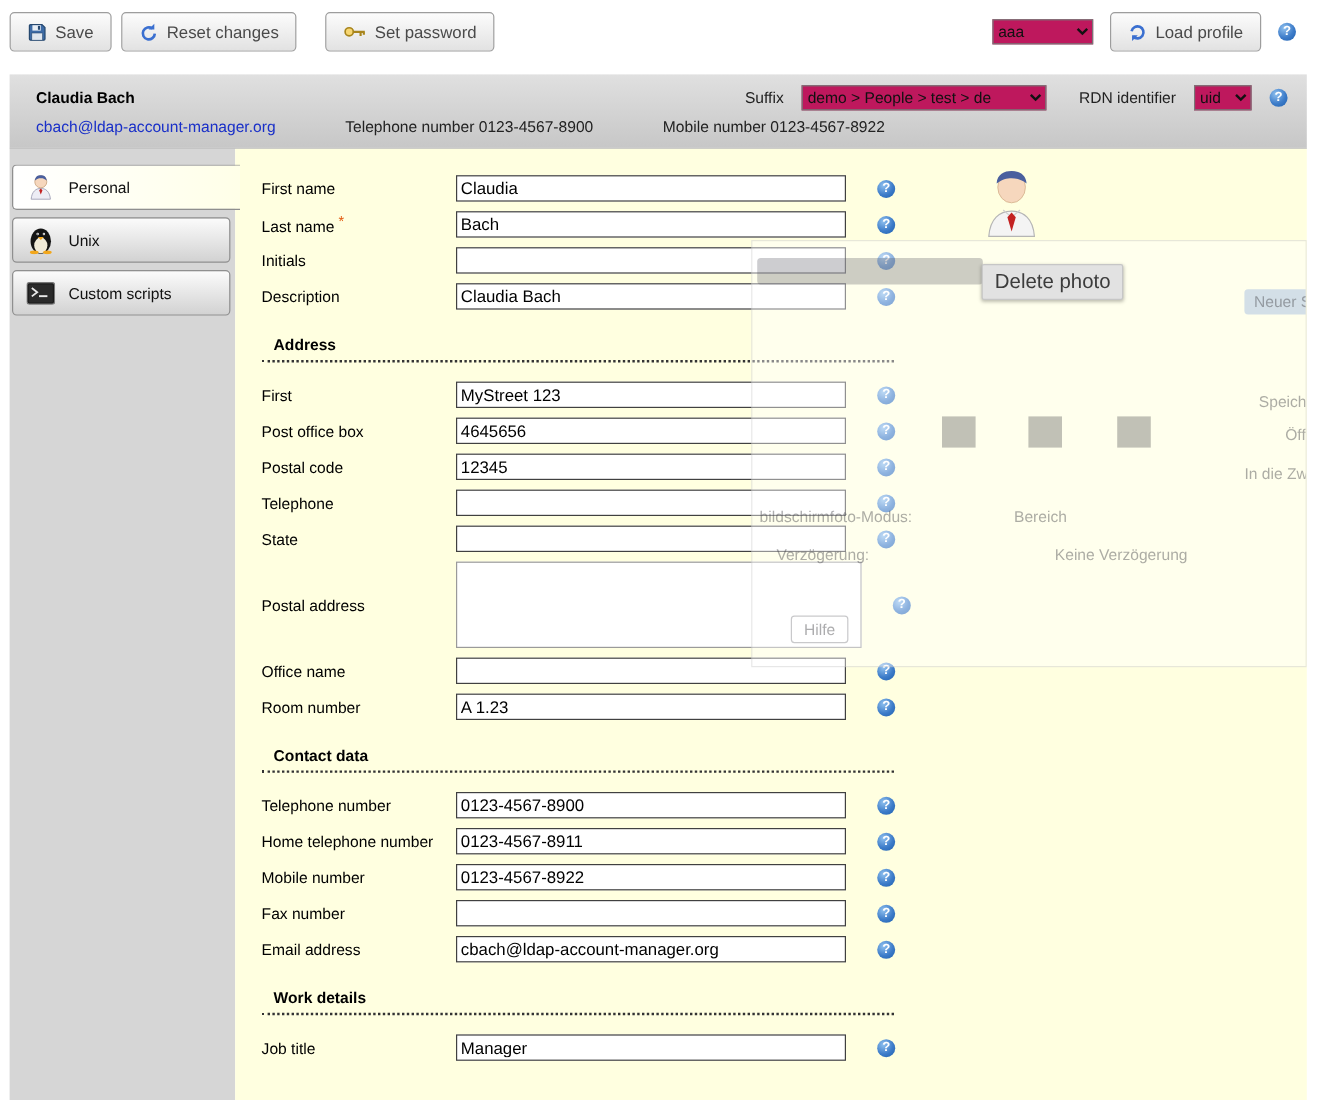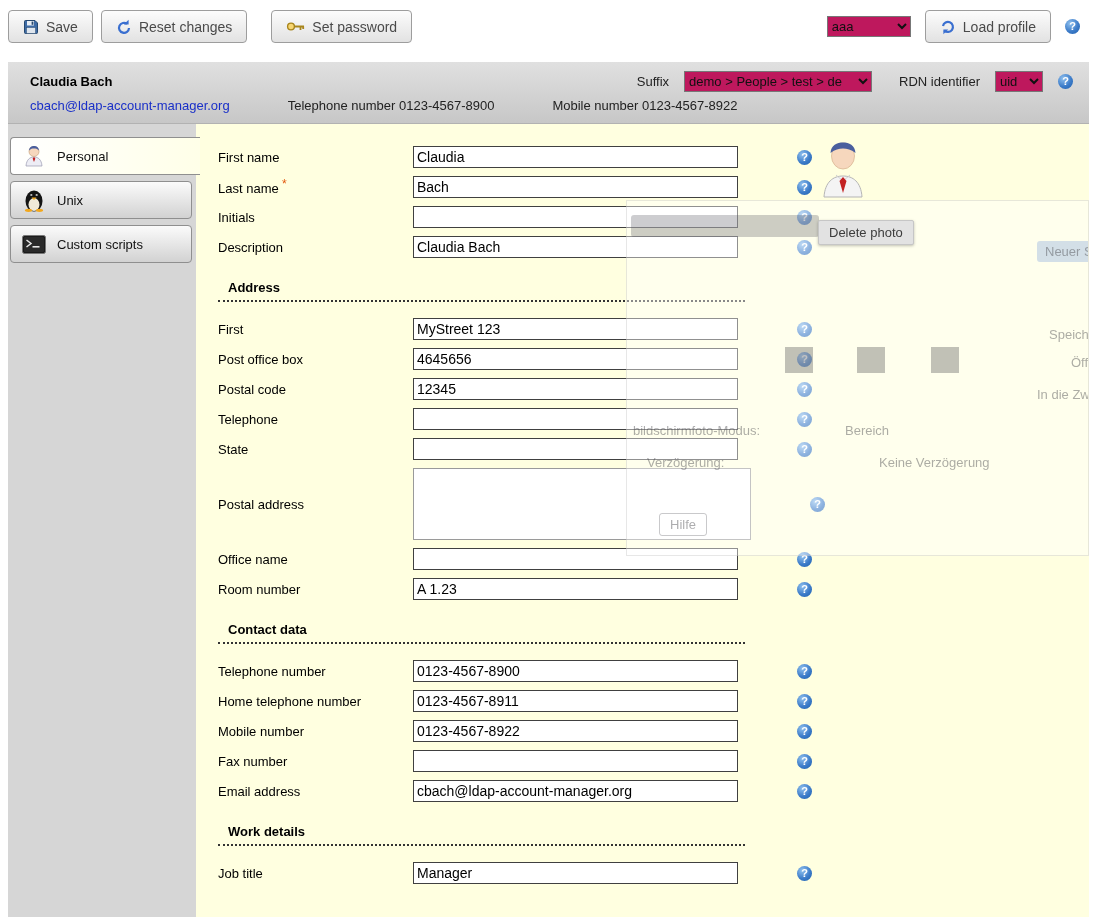--- a/index.html
+++ b/index.html
@@ -38,21 +38,21 @@
 
   
   .account-header {
     margin: 10px 0 0 8px; width: 1081px;
     background: linear-gradient(#e0e0e0, #c7c7c7);
     border-bottom: 1px solid #b2b2b2;
   }
   .header-row1 { display: flex; align-items: center; padding: 9px 16px 2px 22px; }
   .header-title { font-weight: bold; font-size: 13px; color: #000; }
   .header-controls { margin-left: auto; display: flex; align-items: center; gap: 15px; font-size: 13px; color: #222; }
-  .suffix-select { width: 188px; }
+  .suffix-select { width: 204px; }
   .rdn-label { margin-left: 12px; }
   .rdn-select { width: 48px; }
   .header-row2 { display: flex; align-items: center; gap: 58px; padding: 4px 16px 10px 22px; font-size: 13px; color: #222; }
   .email-link { color: #1a30c8; text-decoration: none; cursor: pointer; }
 
   
   .main { display: flex; margin-left: 8px; width: 1081px; height: 799px; }
   .sidebar { width: 188px; flex: none; background: #d6d6d6; padding-top: 13px; }
   .tab {
     display: flex; align-items: center; gap: 10px;
@@ -65,21 +65,21 @@
   .tab.active {
     width: 190px; border-right: none; border-radius: 4px 0 0 4px;
     background: linear-gradient(90deg, #ffffff, #ffffe8);
     z-index: 2;
   }
   .tab-icon { width: 26px; display: flex; justify-content: center; }
 
   .content { flex: 1; background: #ffffe0; position: relative; padding: 22px 0 0 22px; overflow: hidden; }
 
   
-  .form-row { display: flex; align-items: center; margin-bottom: 8px; gap: 33px; }
+  .form-row { display: flex; align-items: center; margin-bottom: 8px; }
   .field-label { width: 162px; flex: none; font-size: 13px; color: #000; }
   .req { color: #e2570c; font-size: 12px; vertical-align: super; }
   .field-input {
     width: 325px; height: 22px; padding: 0 3px;
     border: 1px solid #404040; background: #fff;
     font-size: 14px; font-family: inherit; color: #000;
   }
   .field-textarea {
     width: 338px; height: 72px; padding: 2px 3px;
     border: 1px solid #9a9a9a; background: #fff;
@@ -90,21 +90,21 @@
     width: 527px; font-size: 13px; font-weight: bold; color: #000;
     padding: 0 0 5px 10px; margin: 22px 0 16px;
     border-bottom: 2px dotted #333;
   }
 
   
   .photo-block { position: absolute; left: 624px; top: 16px; z-index: 6; }
   .delete-photo-btn {
     position: absolute; left: 622px; top: 96px; z-index: 6;
     background: #e2e2e2; border: 1px solid #c6c6c6; border-radius: 2px;
-    padding: 4px 10px; font-size: 13px; color: #3c3c3c; font-family: inherit;
+    padding: 4px 10px; font-size: 17px; color: #3c3c3c; font-family: inherit;
     box-shadow: 0 1px 3px rgba(0,0,0,0.25); cursor: pointer;
   }
 
   
   .ghost-panel {
     position: absolute; left: 430px; top: 76px; width: 463px; height: 356px;
     background: rgba(255,255,255,0.42);
     border: 1px solid rgba(160,160,160,0.25);
     z-index: 4; pointer-events: none; overflow: hidden;
   }

